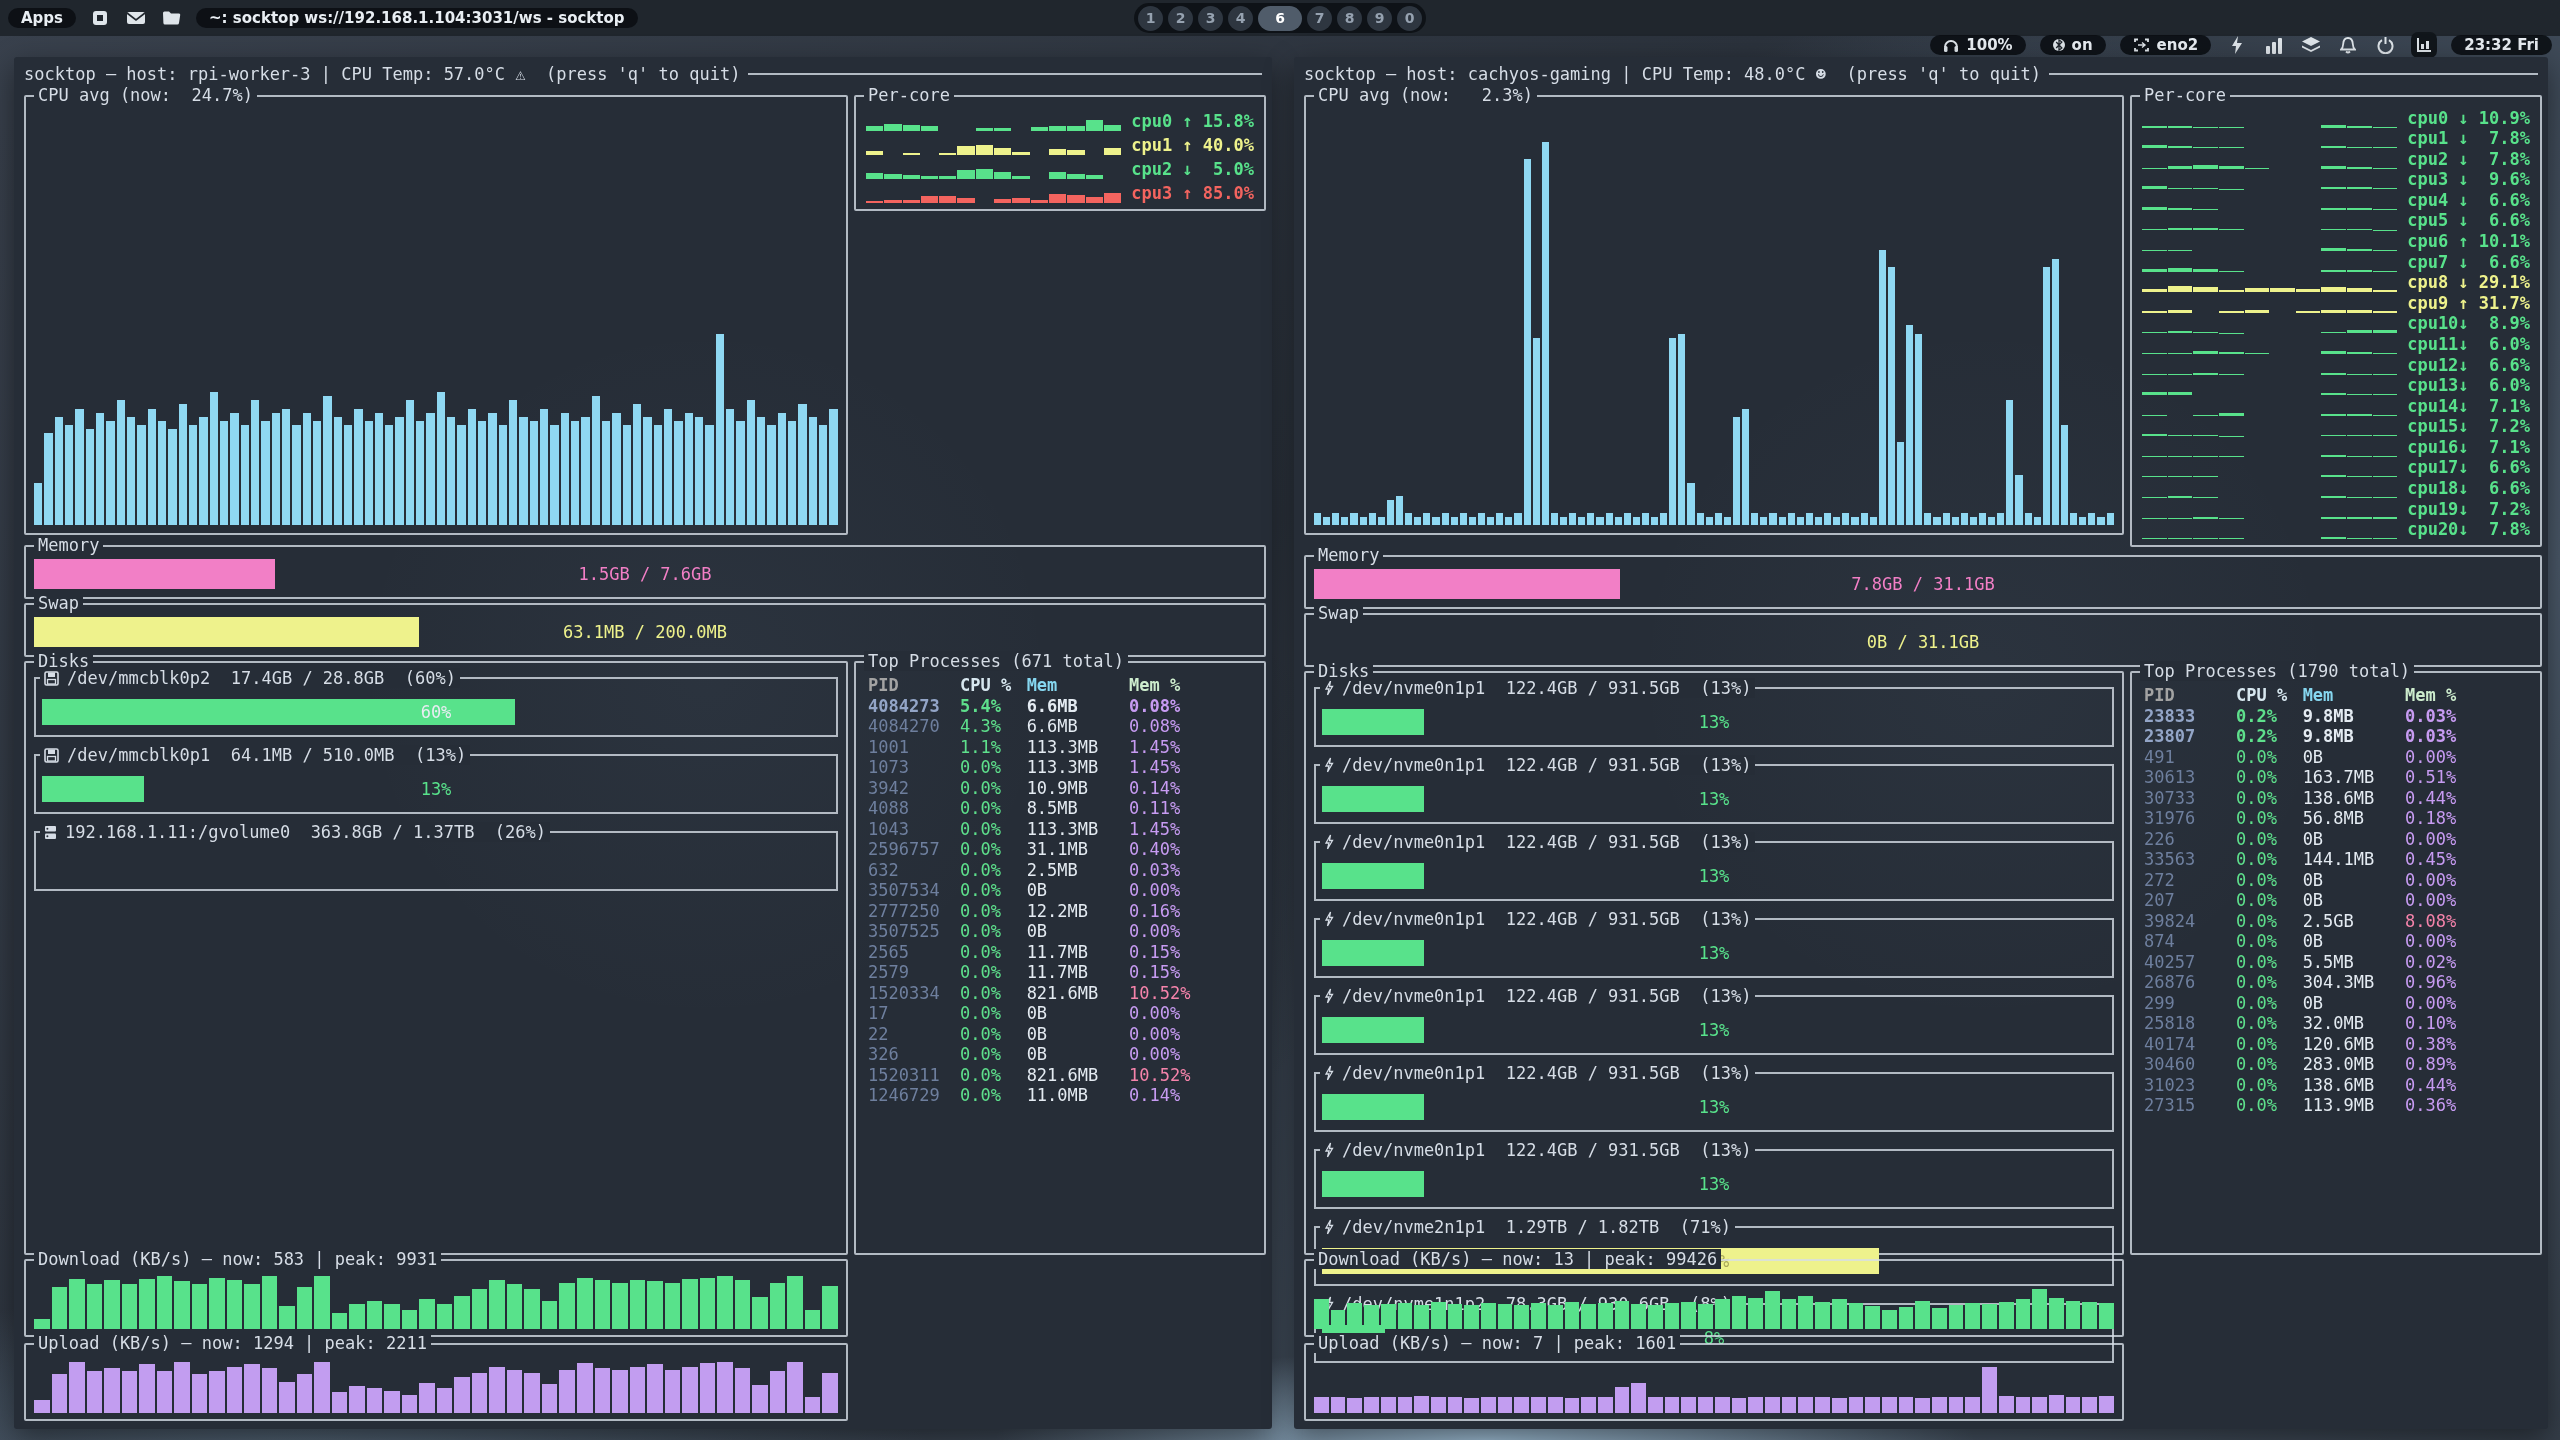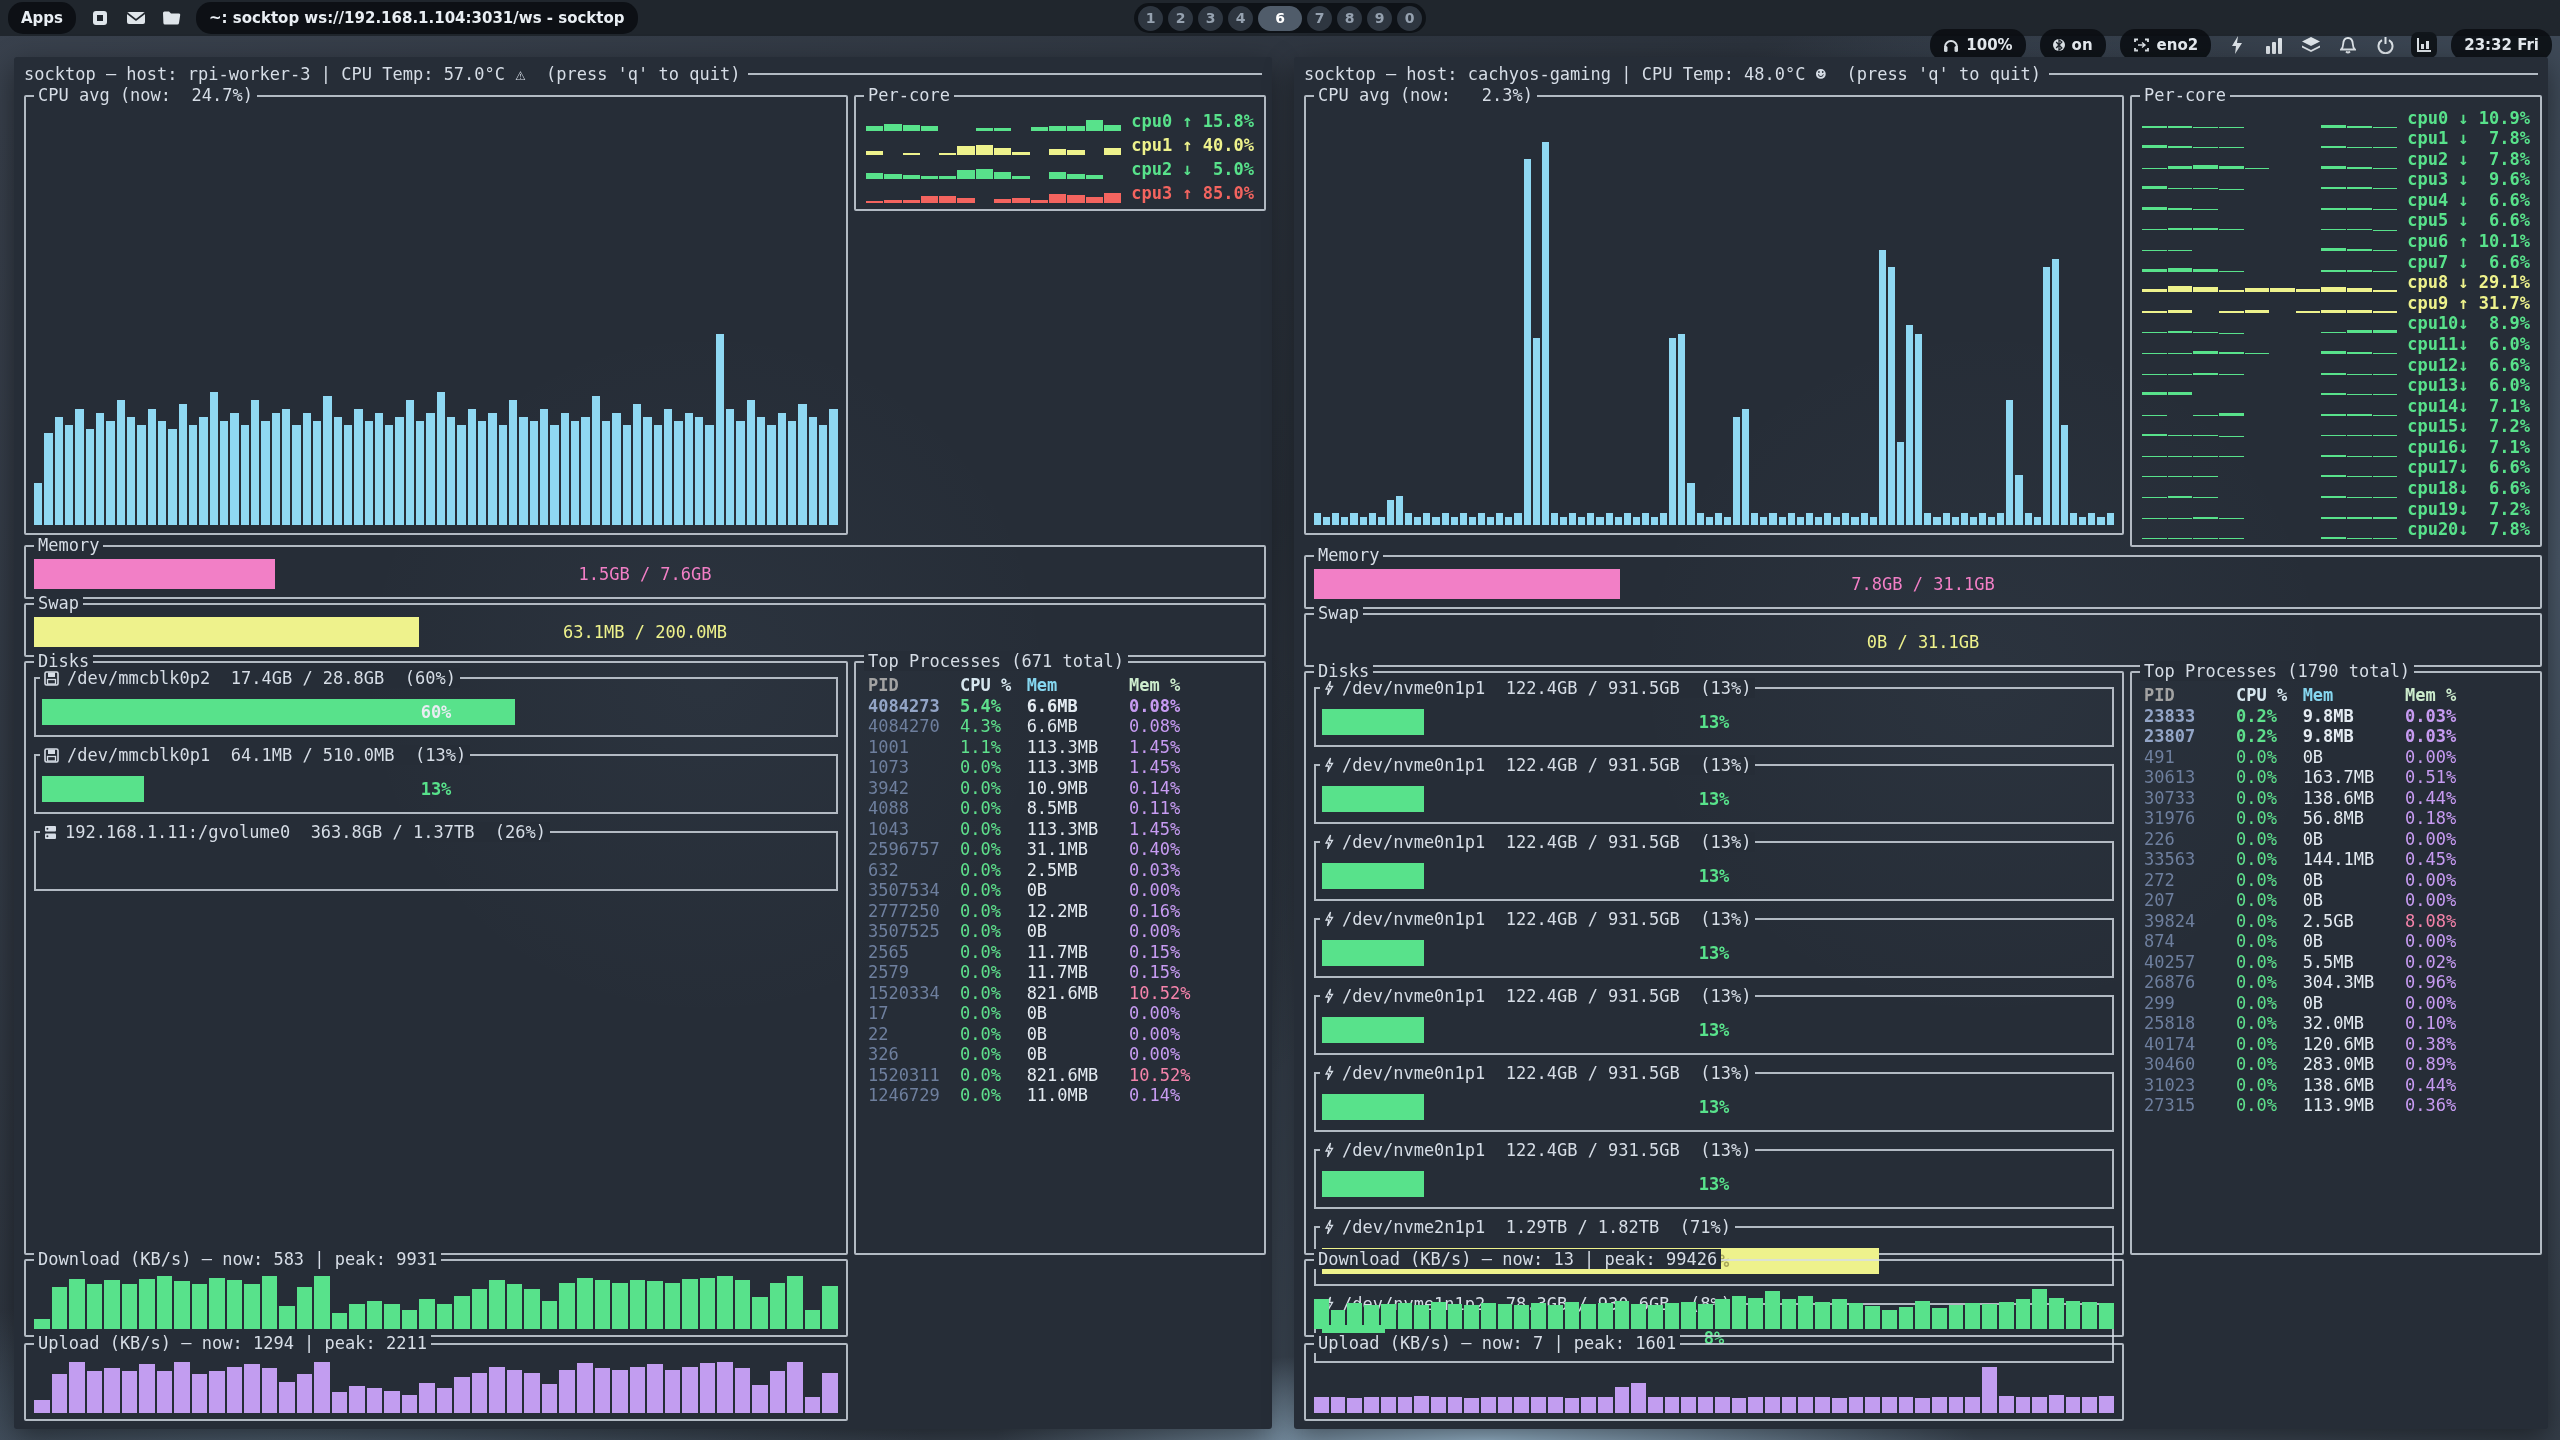--- a/index.html
+++ b/index.html
@@ -10,21 +10,21 @@
       radial-gradient(ellipse 900px 260px at 12% 102%, rgba(125,155,180,.5), transparent 70%),
       radial-gradient(circle 600px at 78% 28%, rgba(95,115,138,.5), transparent 70%),
       radial-gradient(circle 420px at 42% 60%, rgba(30,36,44,.55), transparent 70%),
       linear-gradient(135deg,#39414d,#2b323c 45%,#4a5868 78%,#353e49);
   }
   
   .topbar{position:absolute;left:0;top:0;width:2560px;height:36px;background:#20262d;
     font-family:"DejaVu Sans",sans-serif;color:#e9eef3;font-weight:bold;font-size:15px;}
   .tb-left{position:absolute;left:8px;top:3px;height:30px;display:flex;align-items:center;gap:12px;}
   .tb-right{position:absolute;right:8px;top:3px;height:30px;display:flex;align-items:center;gap:14px;margin-top:27px;}
-  .pill{background:rgba(10,14,18,.88);border-radius:15px;height:32px;display:flex;
+  .pill{background:rgba(10,14,18,.88);border-radius:15px;height:20px;display:flex;
     align-items:center;padding:0 13px;gap:7px;white-space:pre;}
   .tb-iconbtn{width:24px;height:24px;display:flex;align-items:center;justify-content:center;}
   .tb-bareicons{display:flex;align-items:center;gap:13px;}
   .ws-wrap{position:absolute;left:50%;top:3px;transform:translateX(-50%);
     background:rgba(10,14,18,.8);border-radius:15px;height:30px;display:flex;align-items:center;
     padding:0 4px;gap:5px;}
   .ws{min-width:25px;height:25px;border-radius:13px;background:#2e3640;color:#96a2b0;
     display:flex;align-items:center;justify-content:center;font-size:14px;}
   .ws.active{background:#505c6a;color:#fff;min-width:44px;}
   .circle-icon{width:26px;height:26px;border-radius:7px;background:#11161b;
@@ -57,21 +57,21 @@
   .meter{position:absolute;left:8px;right:8px;top:12px;bottom:8px;}
   .meter-fill{position:absolute;left:0;top:0;bottom:0;}
   .meter-text{position:absolute;inset:0;display:flex;align-items:center;justify-content:center;white-space:pre;}
   
   .disk-list{position:absolute;inset:14px 8px 6px 8px;display:flex;flex-direction:column;gap:17px;}
   .disk-entry{position:relative;border:2px solid rgba(214,221,230,.8);height:56px;flex:none;}
   .disk-title{position:absolute;top:-11px;left:4px;background:#262d37;padding:0 4px;white-space:pre;
     display:flex;align-items:center;gap:8px;}
   .disk-bar-area{position:absolute;left:6px;right:6px;top:20px;height:26px;}
   .disk-fill{position:absolute;left:0;top:0;bottom:0;}
-  .disk-pct{position:absolute;inset:0;display:flex;align-items:center;justify-content:center;font-weight:bold;}
+  .disk-pct{position:absolute;inset:0;display:flex;align-items:center;justify-content:center;font-weight:normal;}
   
   .proc-table{position:absolute;inset:12px 8px 6px 12px;display:flex;flex-direction:column;}
   .pr{display:grid;grid-template-columns:9ch 6.5ch 10ch 1fr;line-height:20.5px;white-space:pre;}
   .pr.hdr{font-weight:bold;}
   .hdr .c-pid{color:#a3a3a3;} .hdr .c-cpu{color:#d8e8f0;} .hdr .c-mem{color:#86d7f0;} .hdr .c-memp{color:#cdeccd;}
   .c-pid{color:#6e7f9e;} .c-cpu{color:#5ee08c;} .c-mem{color:#e4ebf2;} .c-memp{color:#c79bf2;}
   .pr.bold{font-weight:bold;}
   .pr.bold .c-pid{color:#93a5c7;}
   .pr .c-memp.hot{color:#f583ab;}
   

